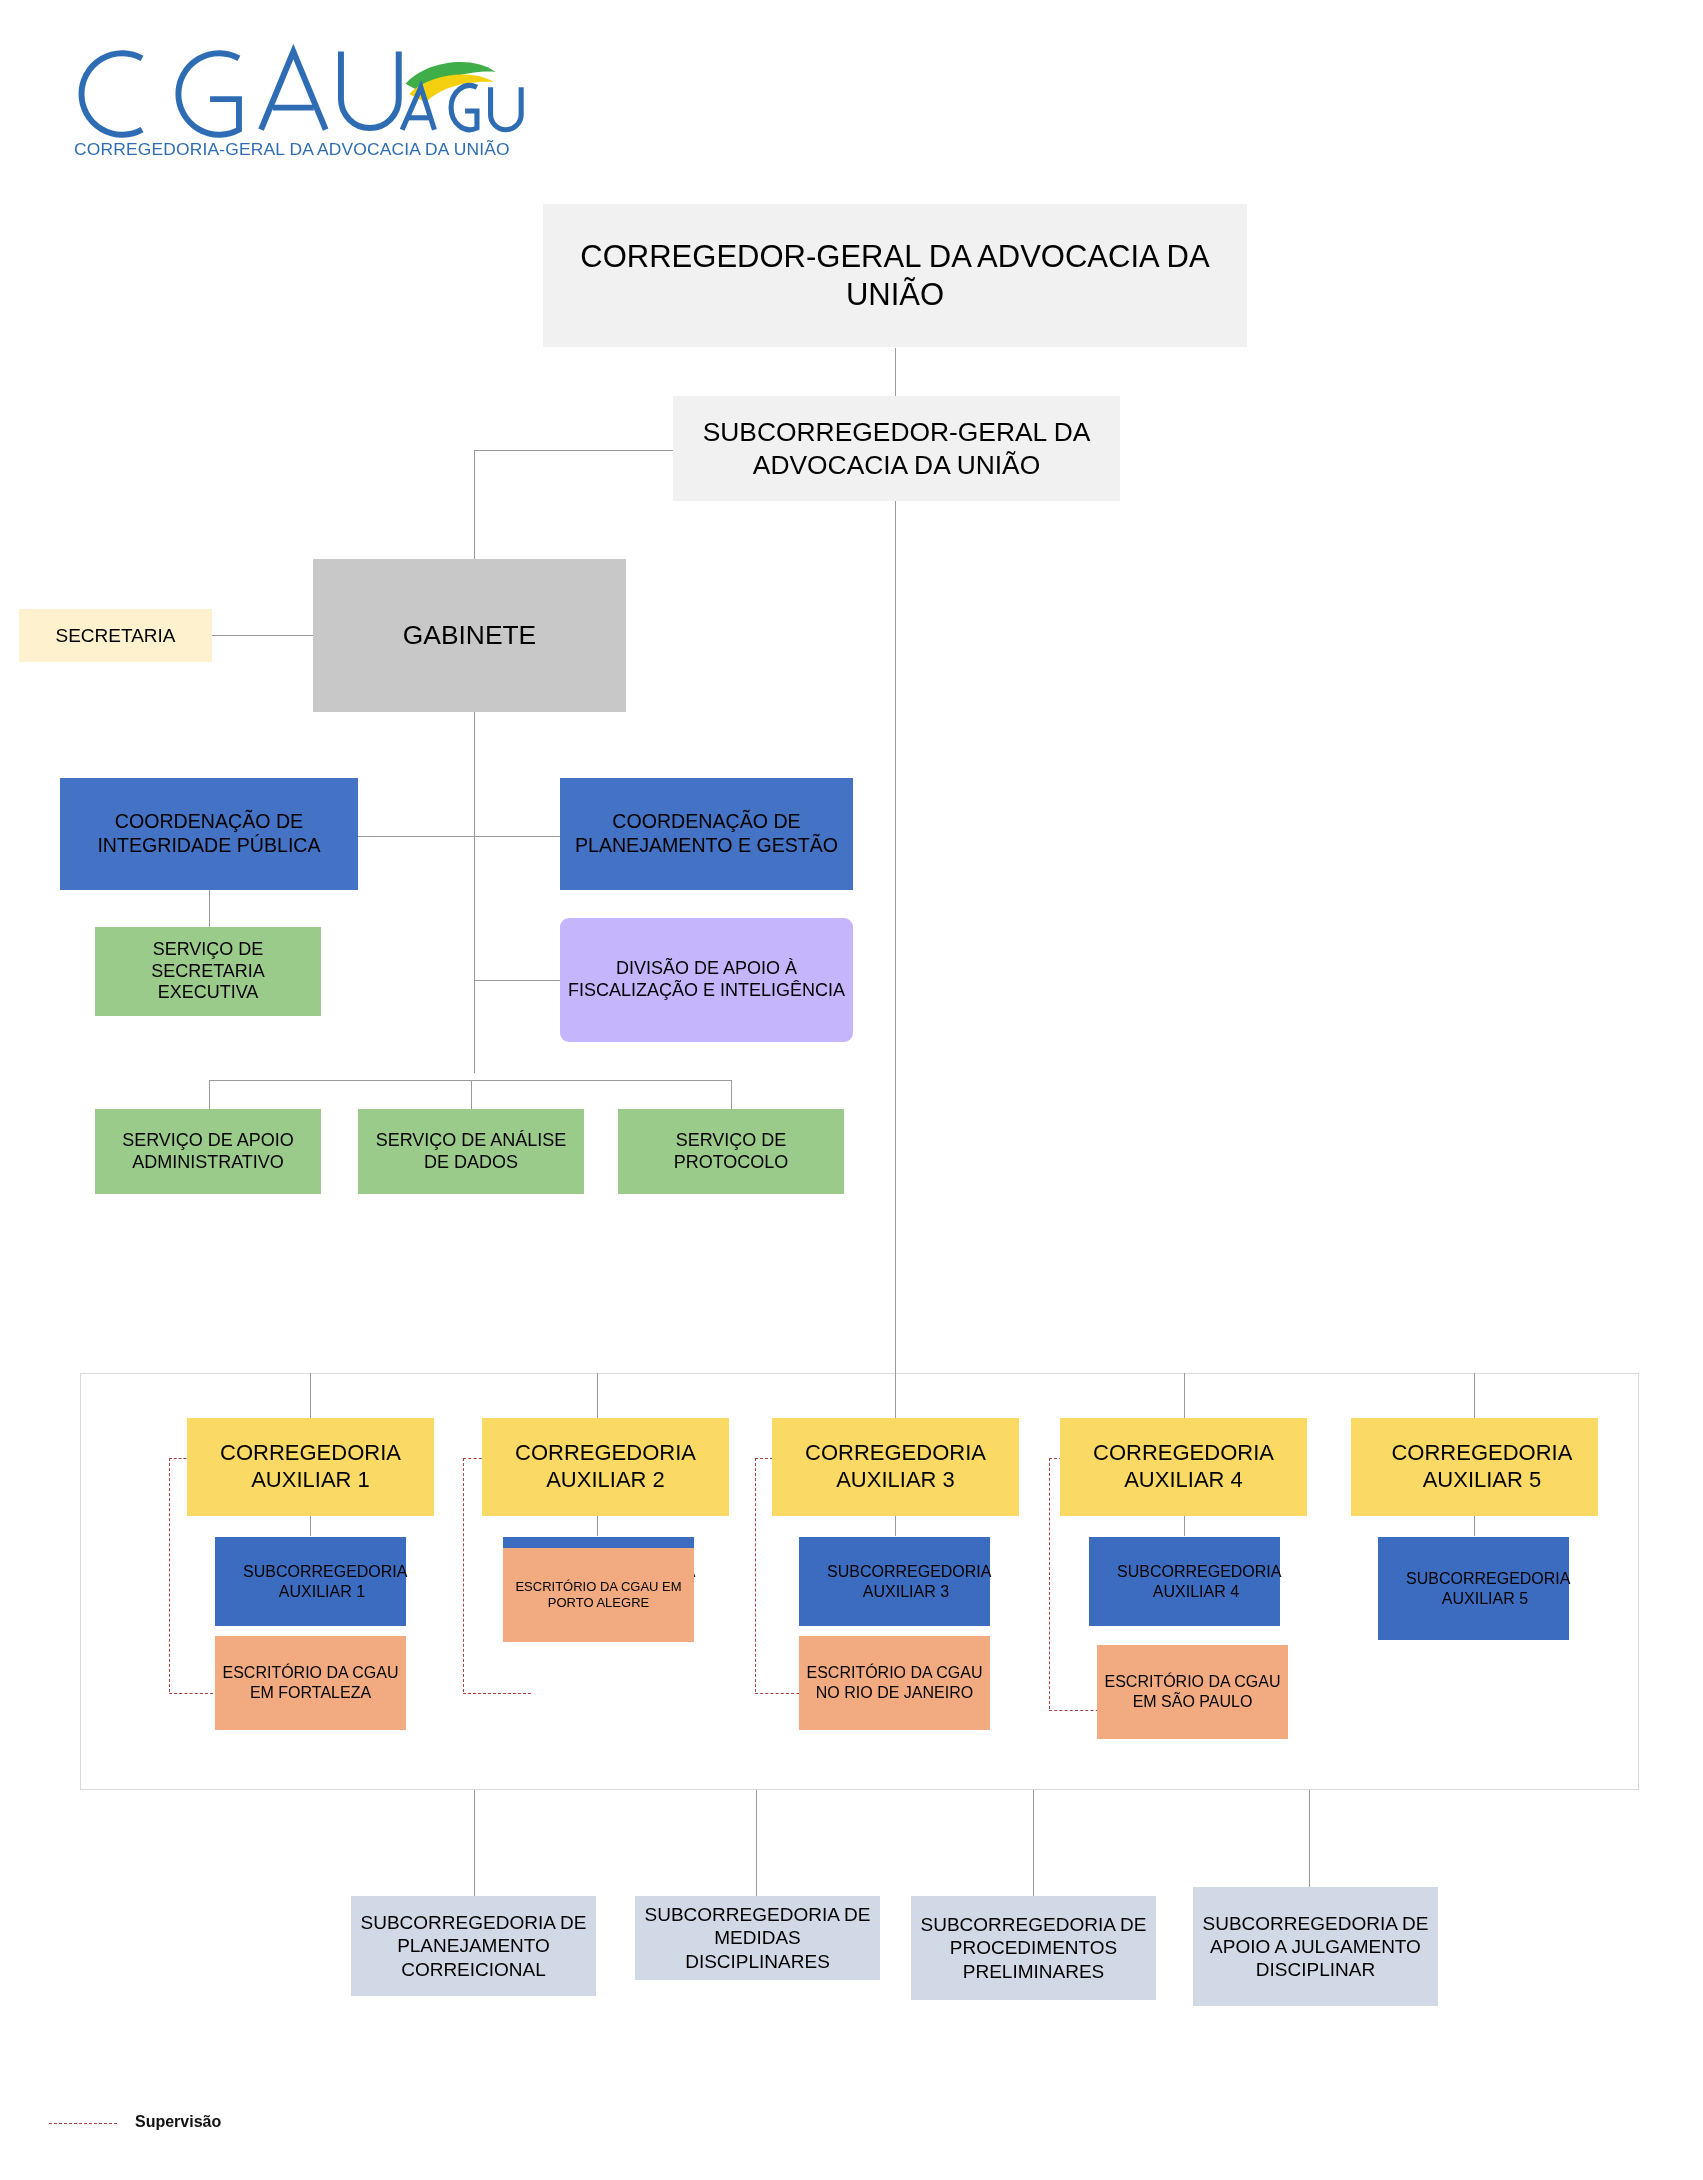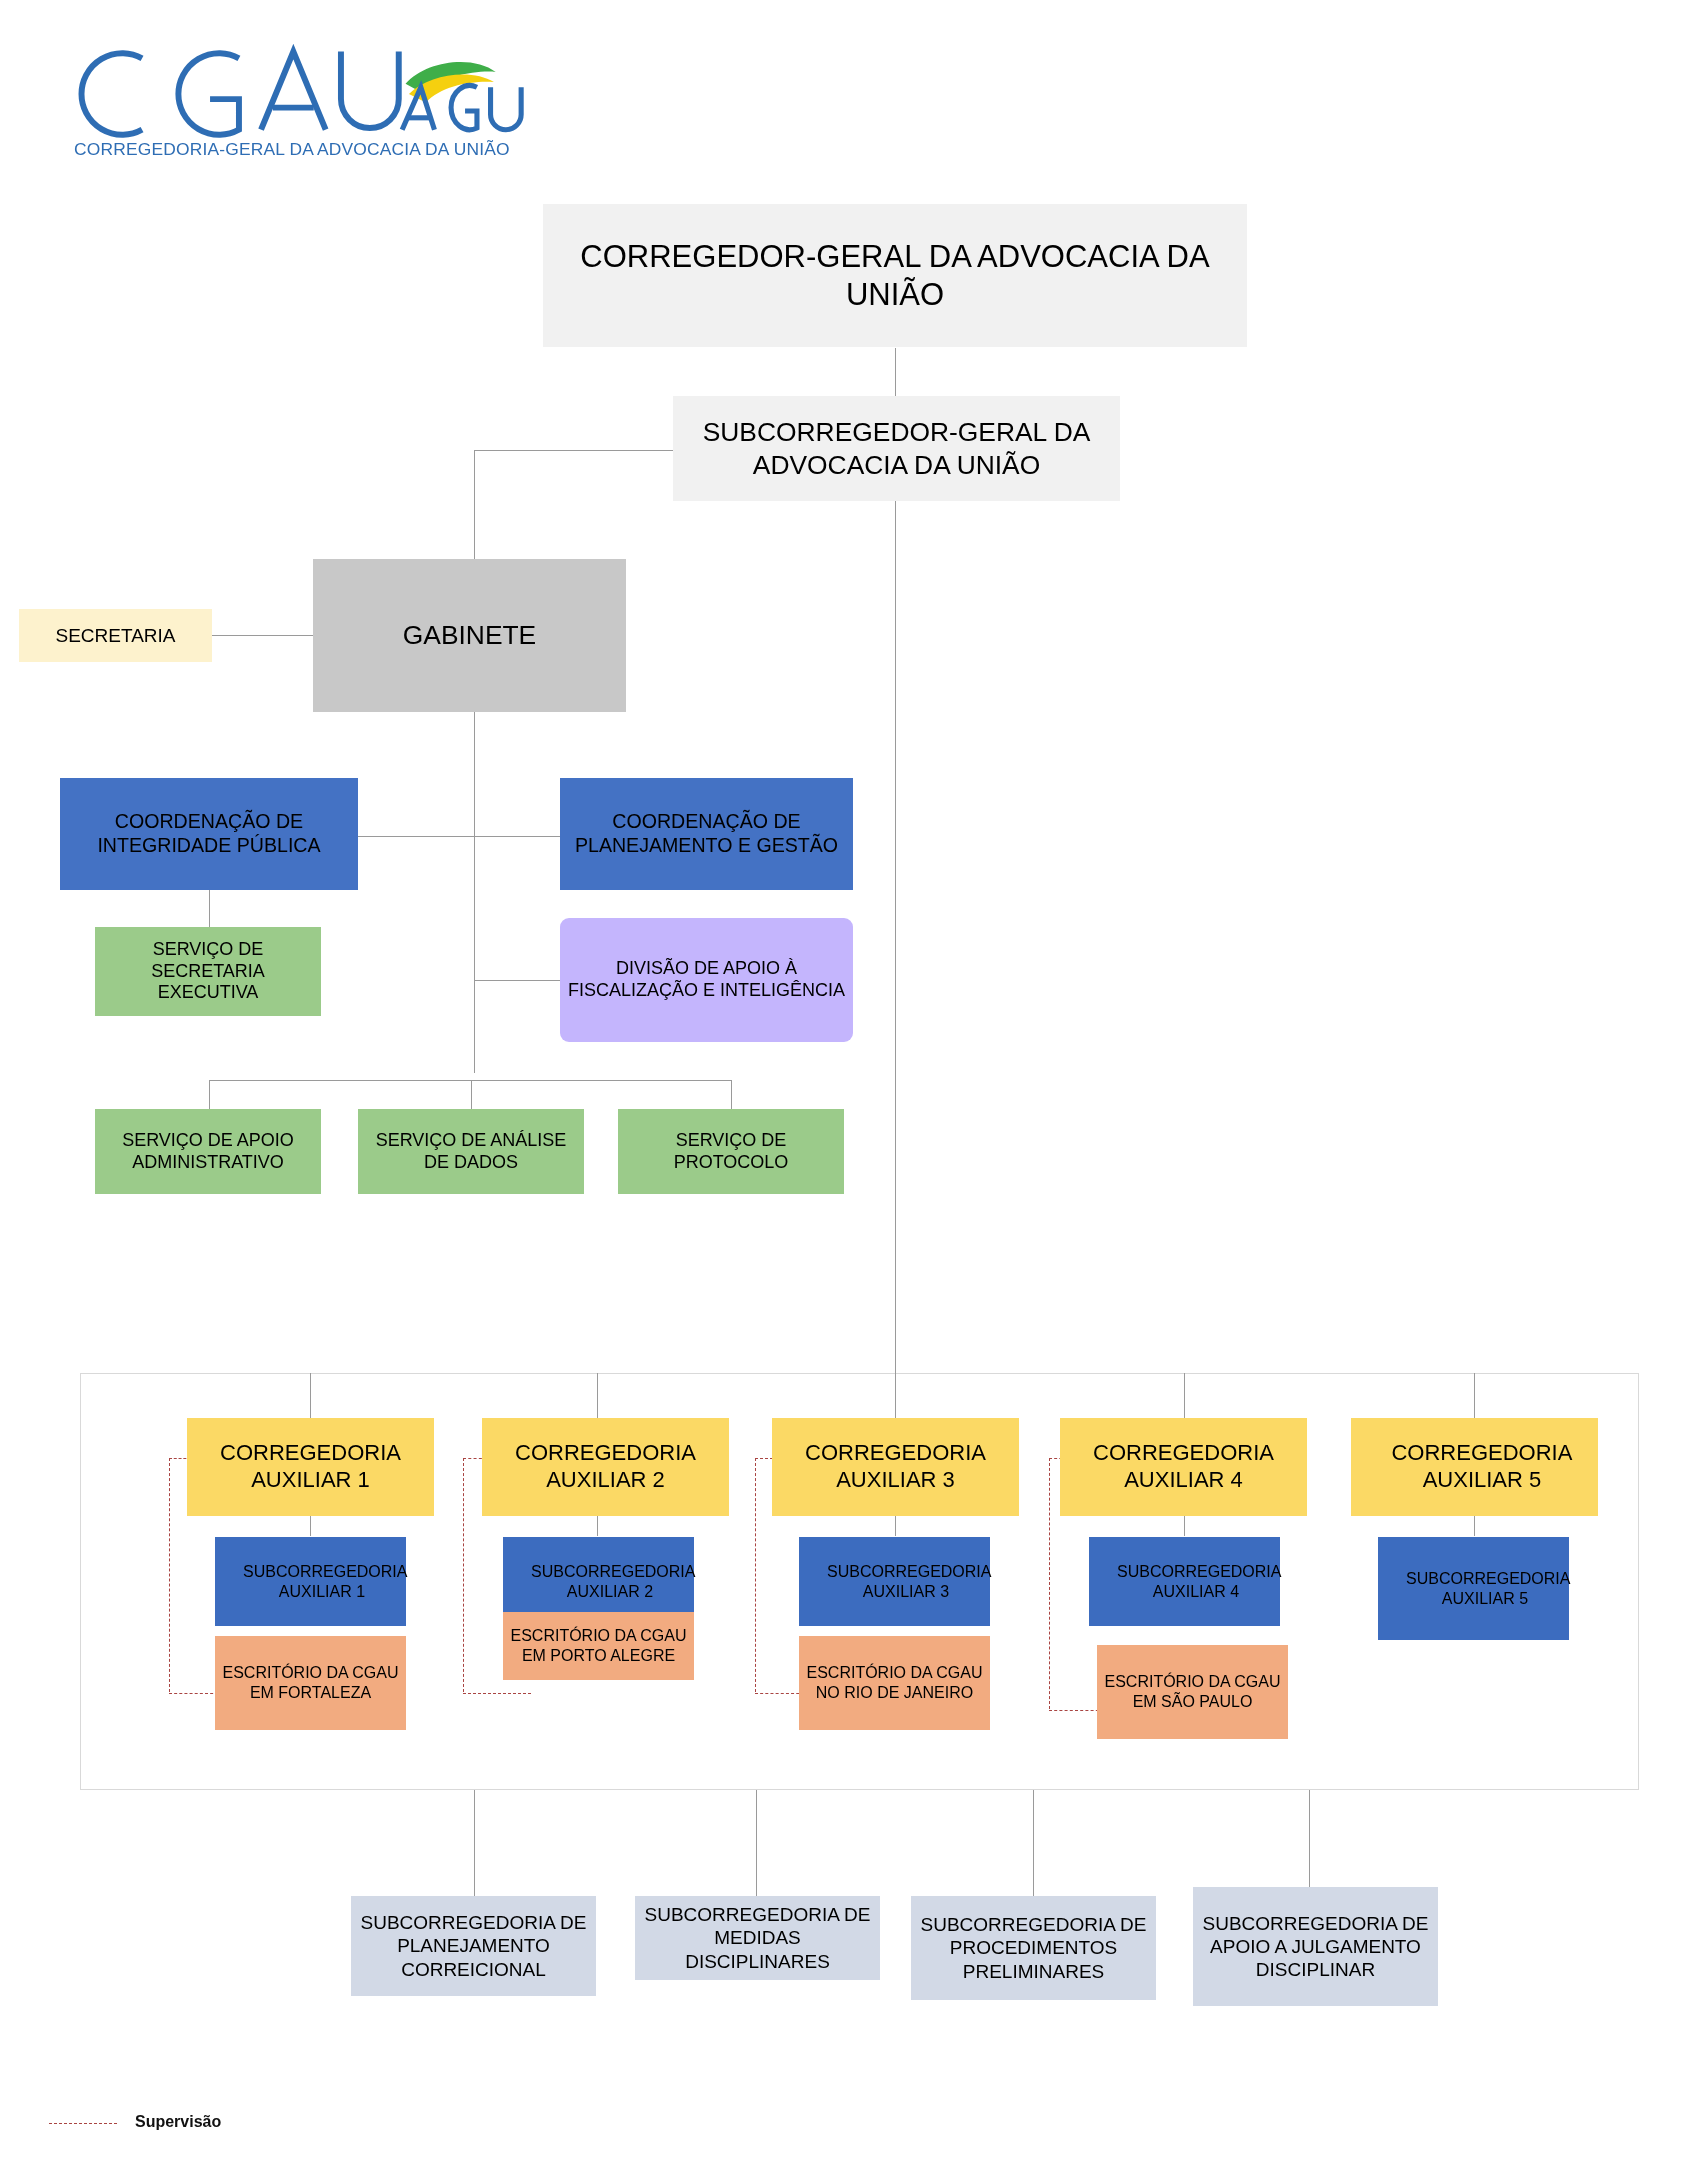--- a/index.html
+++ b/index.html
@@ -242,21 +242,21 @@
   <div class="node salmon" style="left:215px; top:1636px; width:191px; height:94px; font-size:16px;">
     <span>ESCRITÓRIO DA CGAU EM FORTALEZA</span>
   </div>
 
   <div class="node yellow" style="left:482px; top:1418px; width:247px; height:98px; font-size:22px;">
     <span>CORREGEDORIA AUXILIAR 2</span>
   </div>
   <div class="node blue-dark" style="left:503px; top:1537px; width:191px; height:89px; font-size:16px;">
     <span>SUBCORREGEDORIA AUXILIAR 2</span>
   </div>
-  <div class="node salmon" style="left:503px; top:1612px; width:191px; height:68px; font-size:16px;">
+  <div class="node salmon" style="left:503px; top:1548px; width:191px; height:94px; font-size:13px;">
     <span>ESCRITÓRIO DA CGAU EM PORTO ALEGRE</span>
   </div>
 
   <div class="node yellow" style="left:772px; top:1418px; width:247px; height:98px; font-size:22px;">
     <span>CORREGEDORIA AUXILIAR 3</span>
   </div>
   <div class="node blue-dark" style="left:799px; top:1537px; width:191px; height:89px; font-size:16px;">
     <span>SUBCORREGEDORIA AUXILIAR 3</span>
   </div>
   <div class="node salmon" style="left:799px; top:1636px; width:191px; height:94px; font-size:16px;">

